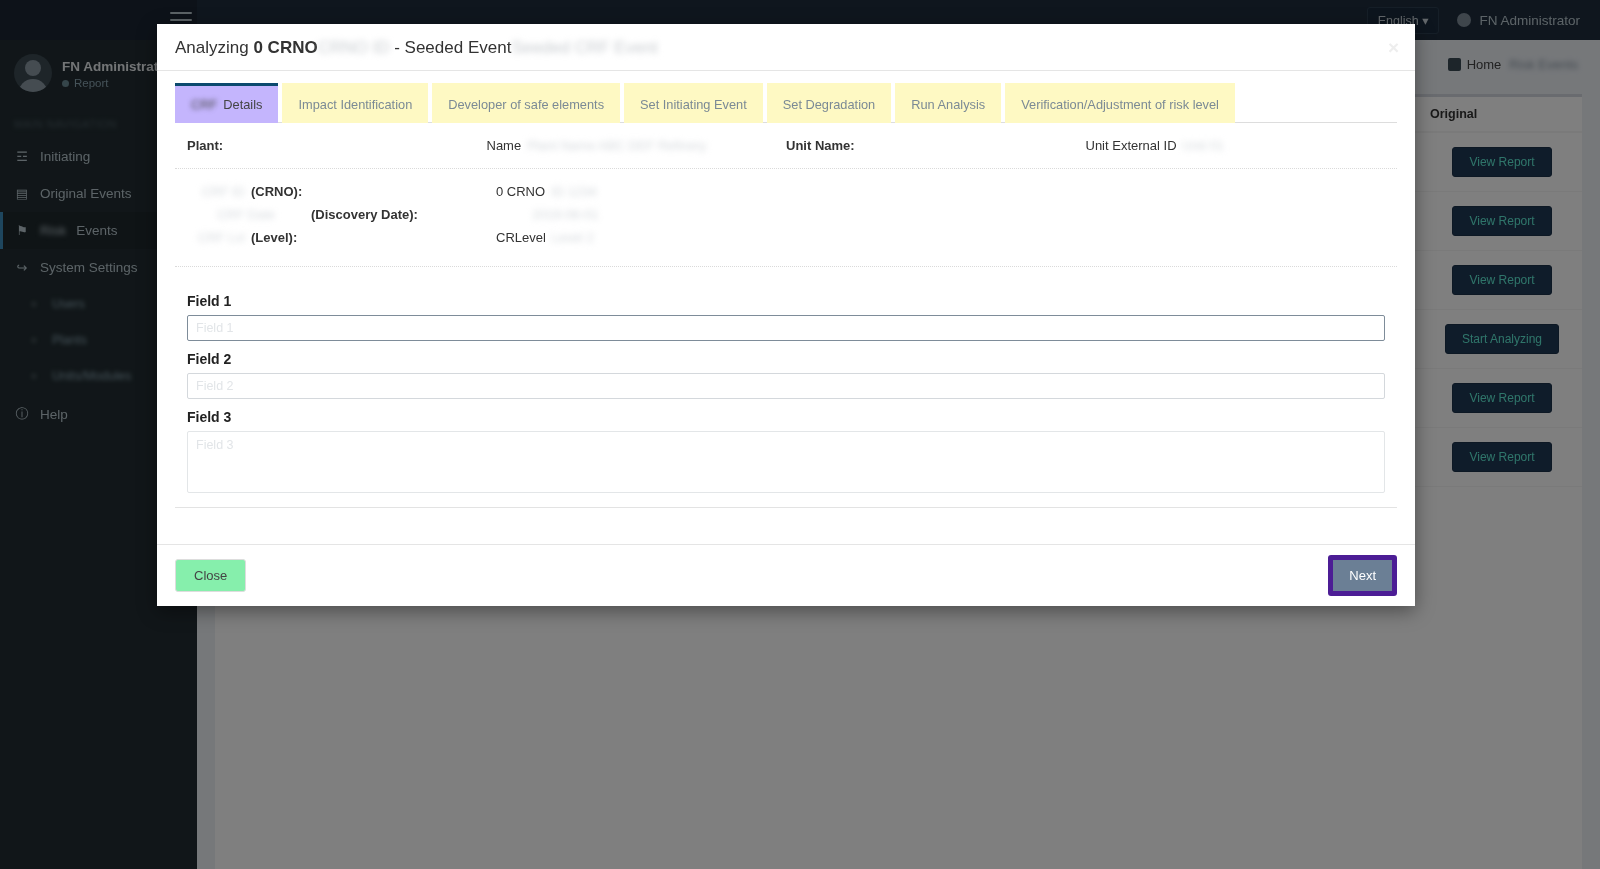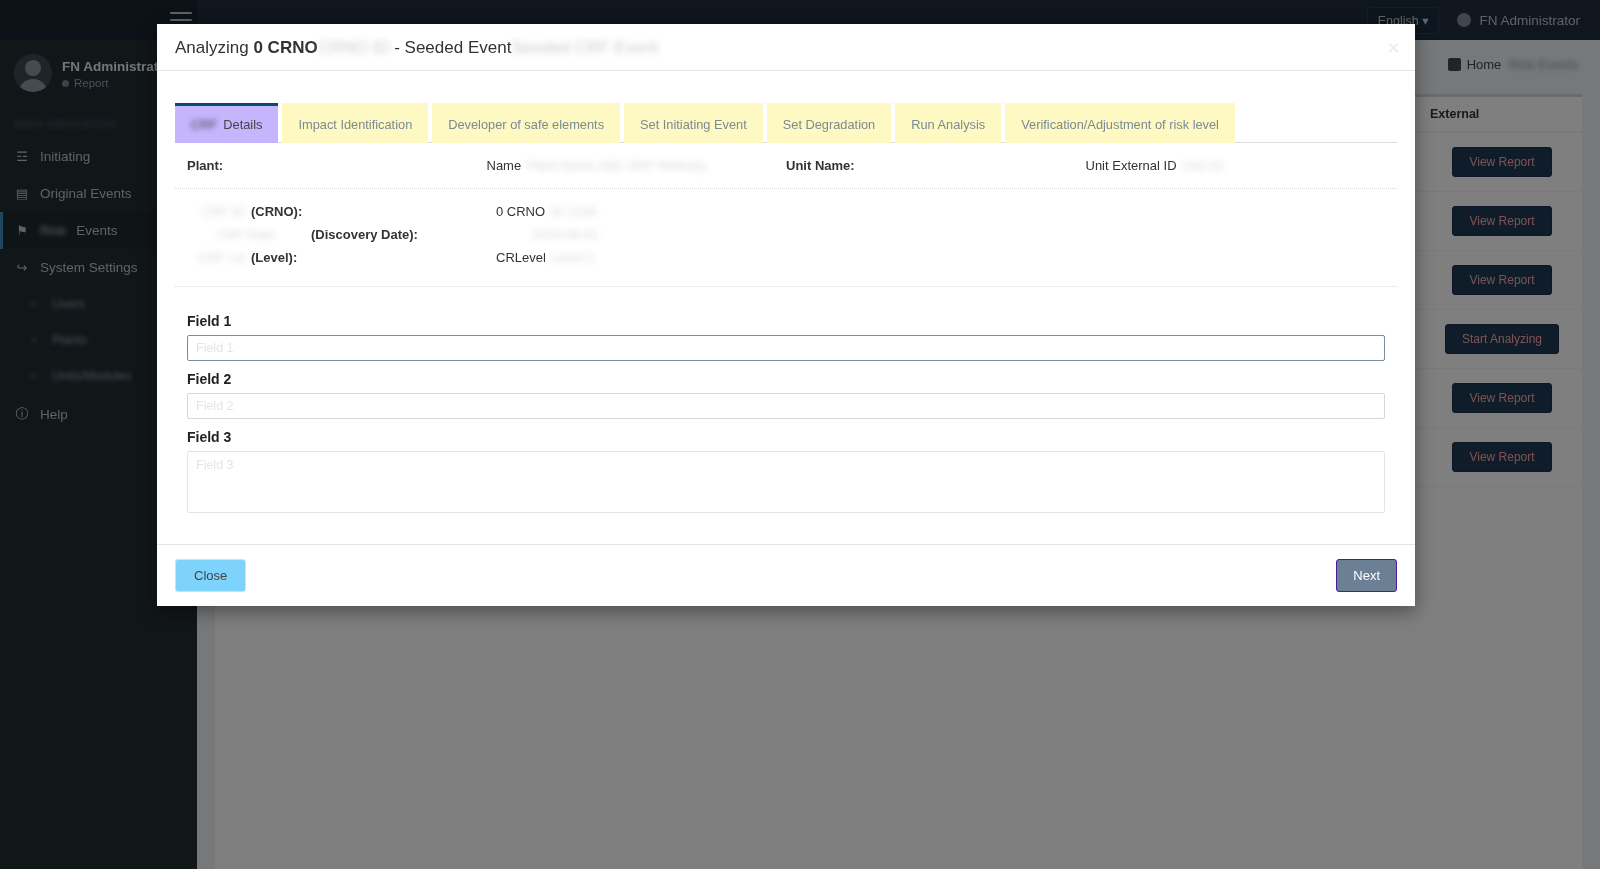--- a/index.html
+++ b/index.html
@@ -101,41 +101,41 @@
     height: 790px; position:relative;
   }
   .tbl { width:100%; border-collapse: collapse; font-size:12.5px; }
   .tbl th {
     text-align:left; padding:10px 8px; color:#333; font-weight:700;
     border-bottom:2px solid #f4f4f4;
   }
   .tbl td { padding: 14px 8px; border-bottom:1px solid #f4f4f4; color:#333; }
   .col-actions { width: 160px; text-align:center; }
   .btn-nav {
-    display:inline-block; background:#1f3954; color:#fca5a5; font-size:12px;
+    display:inline-block; background:#1f3954; color:#5eead4; font-size:12px;
     padding:7px 16px; border-radius:3px; border:1px solid #1a3048; cursor:pointer;
     white-space:nowrap;
   }
   .badge-circle {
     width:22px; height:22px; border-radius:50%; display:inline-flex;
     align-items:center; justify-content:center; font-size:10.5px; font-weight:700;
     border:1px solid rgba(0,0,0,.25);
   }
 
   
   .backdrop {
     position:absolute; inset:0; background:rgba(0,0,0,.5); z-index: 50;
   }
 
   
   .modal {
     position:absolute; left:157px; top:24px; width:1258px; height:582px;
     background:#fff; z-index: 60;
     box-shadow: 0 5px 18px rgba(0,0,0,.4);
-    display:flex; flex-direction:column;gap:20px;
+    display:flex; flex-direction:column;
   }
   .modal-head {
     padding: 14px 18px 12px 18px; position:relative;
     border-bottom: 1px solid #e5e5e5;
   }
   .modal-title { font-size:17px; color:#333; font-weight:400; }
   .modal-title b { font-weight:700; }
   .ttl-blur { color:#c8ccd0; filter: blur(3.2px); }
   .modal-close {
     position:absolute; right:16px; top:14px; font-size:19px; color:#eeeeee;
@@ -194,26 +194,26 @@
     color:#555; outline:none; resize:none;
   }
   .fld-area::placeholder { color:#e2e5e8; }
 
   .modal-foot {
     height:62px; border-top:1px solid #e5e5e5;
     display:flex; align-items:center; justify-content:space-between;
     padding: 0 18px;
   }
   .btn-close {
-    background:#7dd3fc; border:1px solid #ddd; color:#444; font-size:13px;
+    background:#86efac; border:1px solid #ddd; color:#444; font-size:13px;
     padding:8px 18px; border-radius:3px; cursor:pointer;
     font-family:"Liberation Sans",sans-serif;
   }
   .btn-next {
-    background:#6b7f95; border:1px solid #4c1d95; color:#fff; font-size:13px;
+    background:#6b7f95; border:5px solid #4c1d95; color:#fff; font-size:13px;
     padding:8px 16px; border-radius:3px; cursor:pointer;
     font-family:"Liberation Sans",sans-serif;
   }
 </style>
 </head>
 <body>
 
 <div id="app-root">
 
   <div class="navbar">
@@ -297,21 +297,21 @@
         <thead>
           <tr>
             <th style="width:110px"></th>
             <th style="width:150px"></th>
             <th style="width:140px"></th>
             <th></th>
             <th style="width:160px"></th>
             <th style="width:120px"></th>
             <th style="width:120px"></th>
             <th style="width:60px"></th>
-            <th class="col-actions">External</th>
+            <th class="col-actions">Original</th>
           </tr>
         </thead>
         <tbody id="table-body">
             <tr>
               <td class="blurtxt">1 CRNO</td>
               <td class="blurtxt">Seeded Event</td>
               <td class="blurtxt">CRLevel</td>
               <td class="blurtxt">Name</td>
               <td class="blurtxt">Unit External ID</td>
               <td class="blurtxt">2019-06-01</td>

